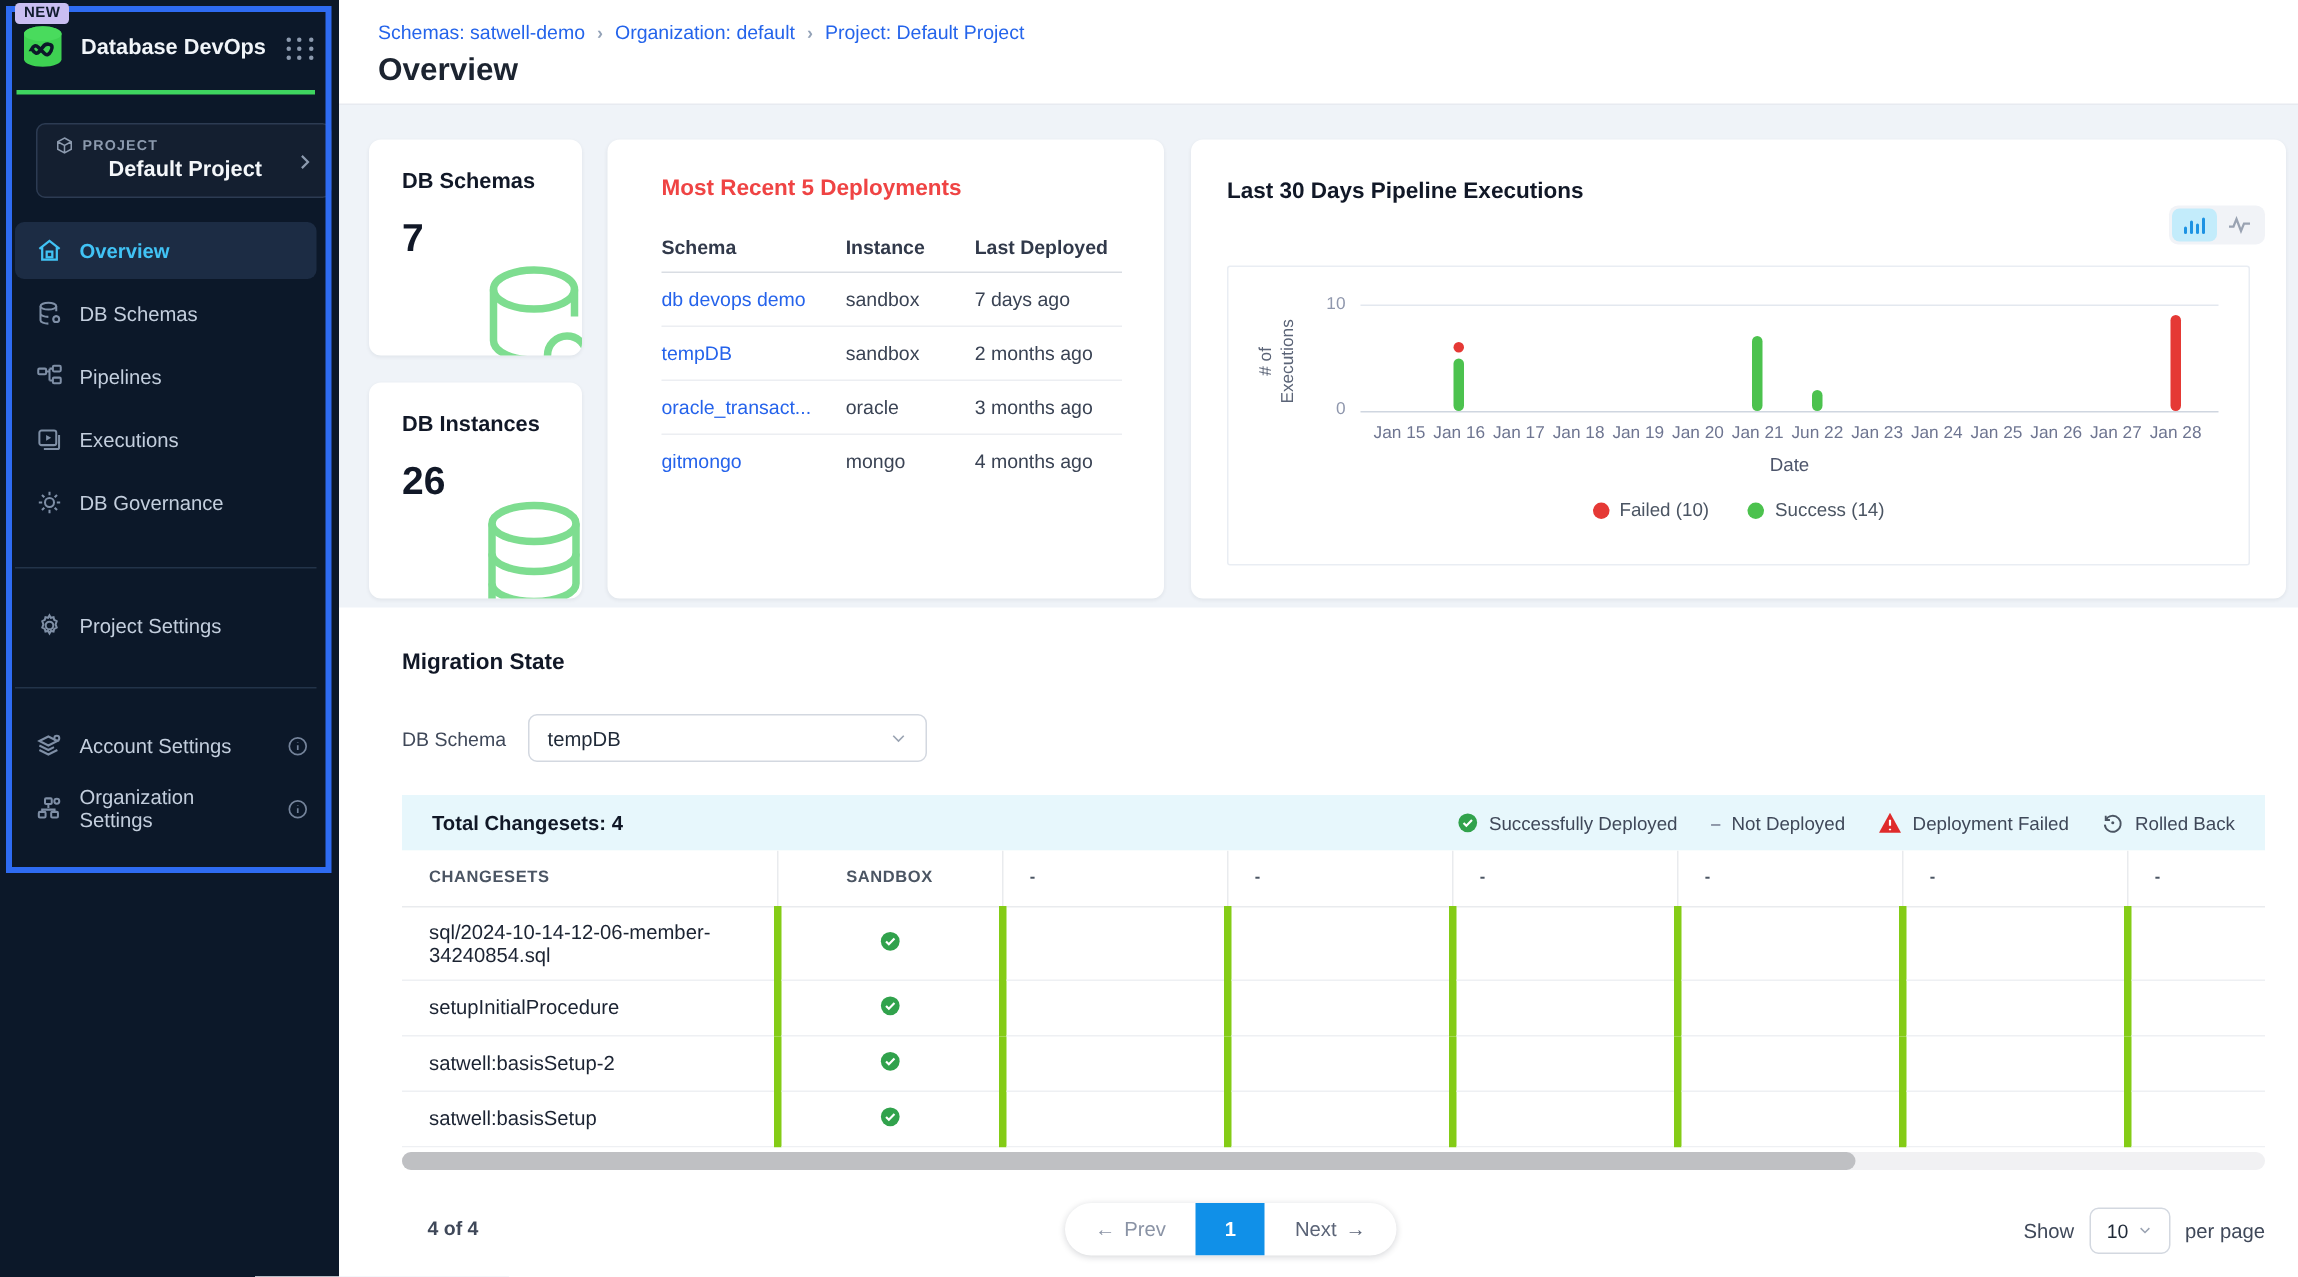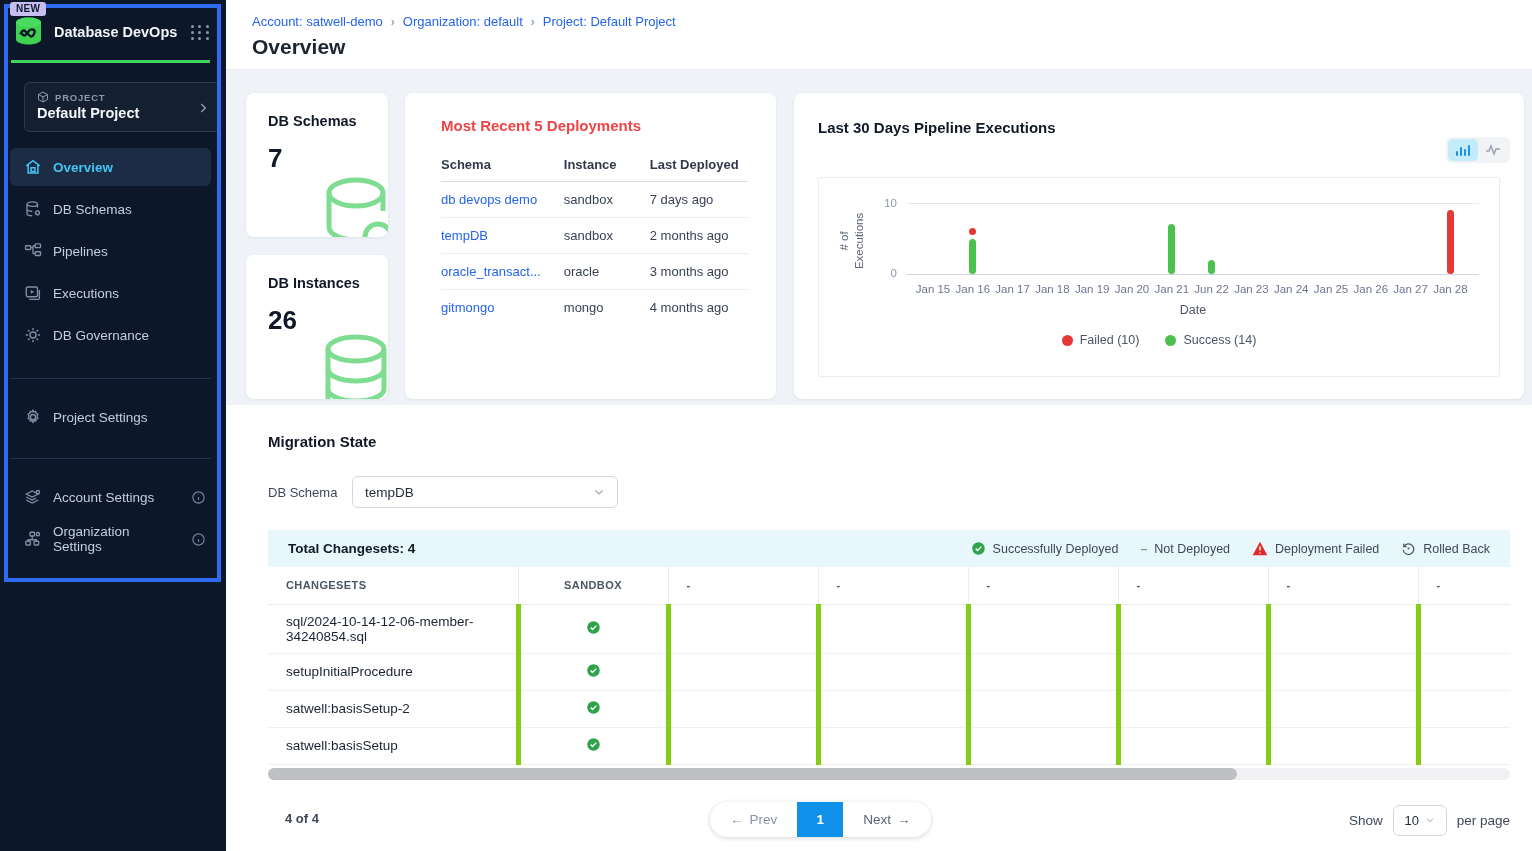--- a/index.html
+++ b/index.html
@@ -13,21 +13,21 @@
   .new-badge { position:absolute; left:10px; top:2px; background:#c9bef2; color:#101b2e; font-size:10px; font-weight:bold; padding:1px 6px 2px; border-radius:3px; z-index:10; letter-spacing:.3px; }
   .sb-header { position:absolute; left:12px; top:16px; right:16px; display:flex; align-items:center; }
   .logo { width:33px; height:32px; position:relative; }
   .sb-title { color:#f1f5f9; font-weight:bold; font-size:14.5px; margin-left:9px; flex:1; }
   .grid-icon { width:20px; height:20px; display:grid; grid-template-columns:repeat(3,1fr); gap:3px; align-content:center; justify-items:center; }
   .grid-icon i { width:3px; height:3px; border-radius:50%; background:#8b99ad; }
   .green-line { position:absolute; left:11px; top:60px; width:199px; height:3px; background:#3ed45f; }
   .proj-box { position:absolute; left:24px; top:82px; width:197px; height:50px; background:#141f30; border:1px solid #2c3b52; border-radius:6px; padding:8px 10px 0 12px; cursor:pointer; }
   .proj-label-row { display:flex; align-items:center; gap:6px; }
   .proj-label { color:#8c9aae; font-size:9.5px; font-weight:bold; letter-spacing:.8px; }
-  .proj-name { color:#f4f7fa; font-size:14.5px; font-weight:bold; margin-top:2px; }
+  .proj-name { color:#f4f7fa; font-size:14.5px; font-weight:bold; margin-top:2px;text-align:center; }
   .proj-chev { position:absolute; right:10px; top:18px; color:#8c9aae; }
   .nav { position:absolute; left:10px; top:148px; width:201px; }
   .nav-item { display:flex; align-items:center; gap:11px; height:38px; padding-left:14px; border-radius:6px; color:#c3cedd; font-size:13.5px; cursor:pointer; margin-bottom:4px; }
   .nav-item .ni { color:#7f8fa6; display:flex; }
   .nav-item.active { background:#1c2c44; color:#41c3f5; font-weight:bold; }
   .nav-item.active .ni { color:#41c3f5; }
   .sb-divider { position:absolute; left:10px; width:201px; height:1px; background:#223349; }
   .info-ic { margin-left:auto; margin-right:10px; color:#74839a; display:flex; }
 
   
@@ -255,21 +255,21 @@
           </svg>
       </span>
     </div>
   </div>
 </aside>
 
 <div class="main">
 
   <div class="top-band">
     <div class="crumbs">
-      <span class="crumb">Account: satwell-demo</span>
+      <span class="crumb">Schemas: satwell-demo</span>
       <span class="crumb-sep">›</span>
       <span class="crumb">Organization: default</span>
       <span class="crumb-sep">›</span>
       <span class="crumb">Project: Default Project</span>
     </div>
     <div class="page-title">Overview</div>
   </div>
 
   <div class="cards-band">
 

